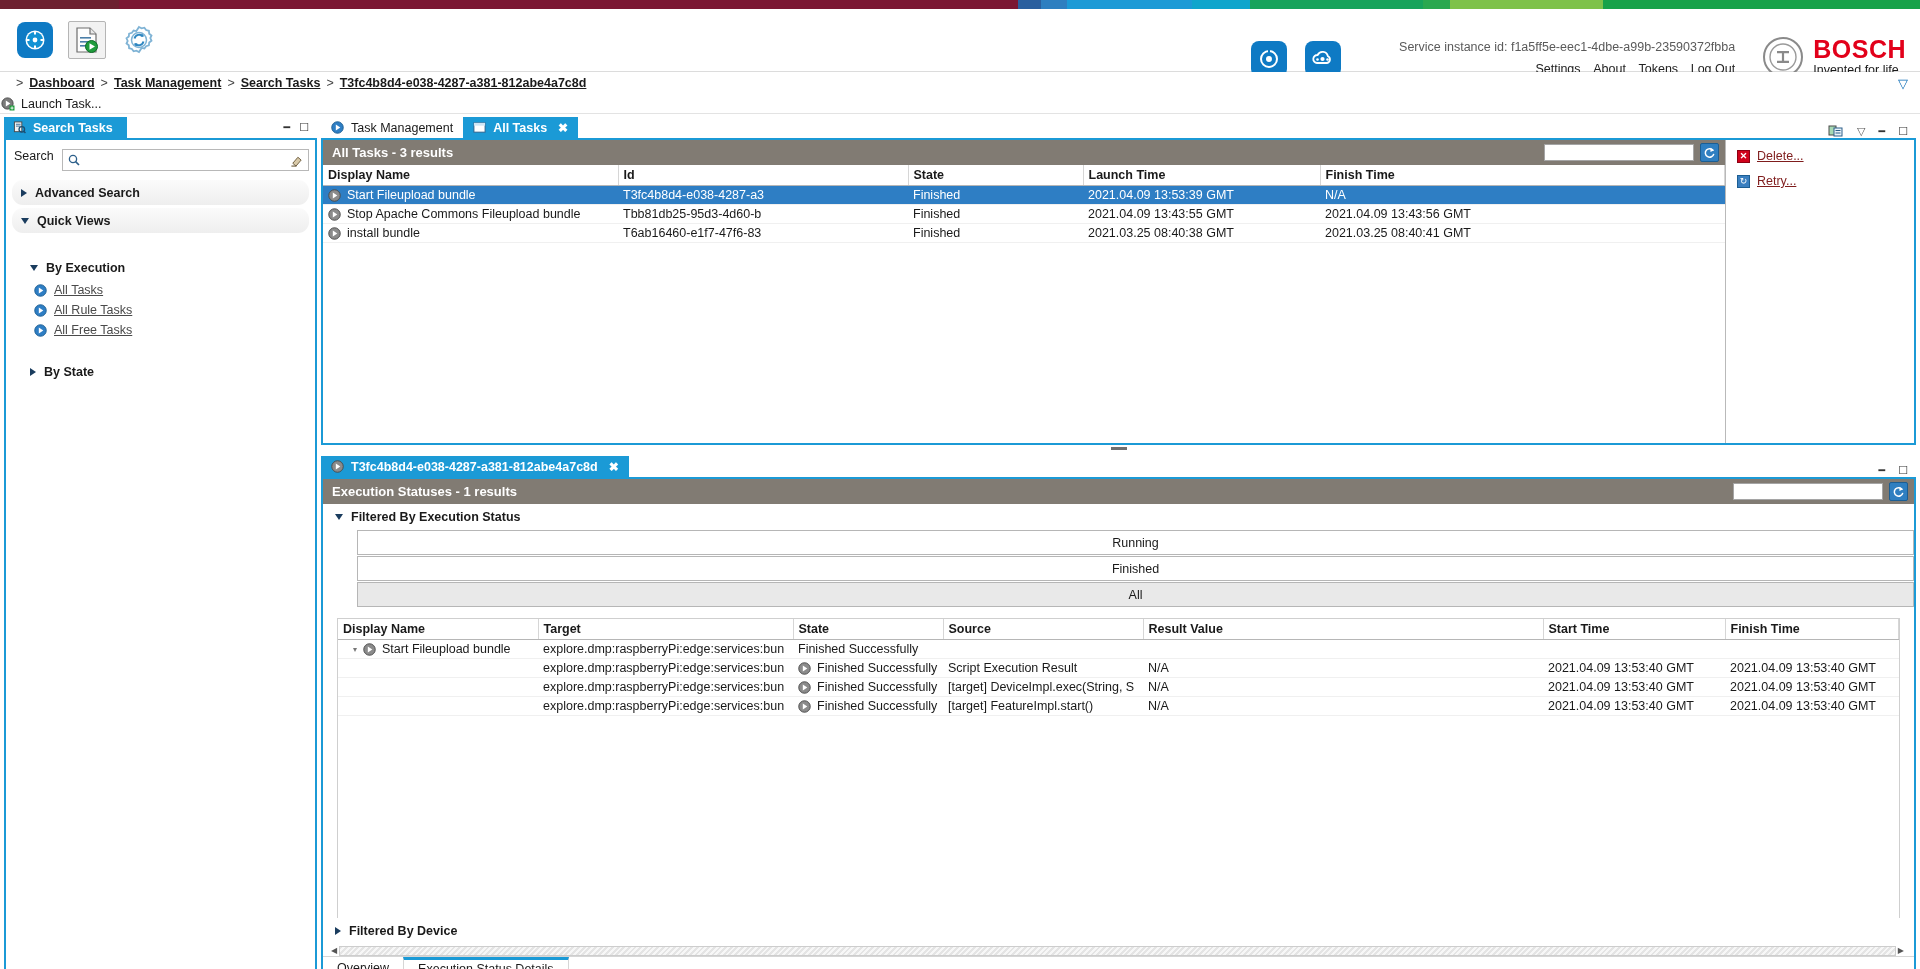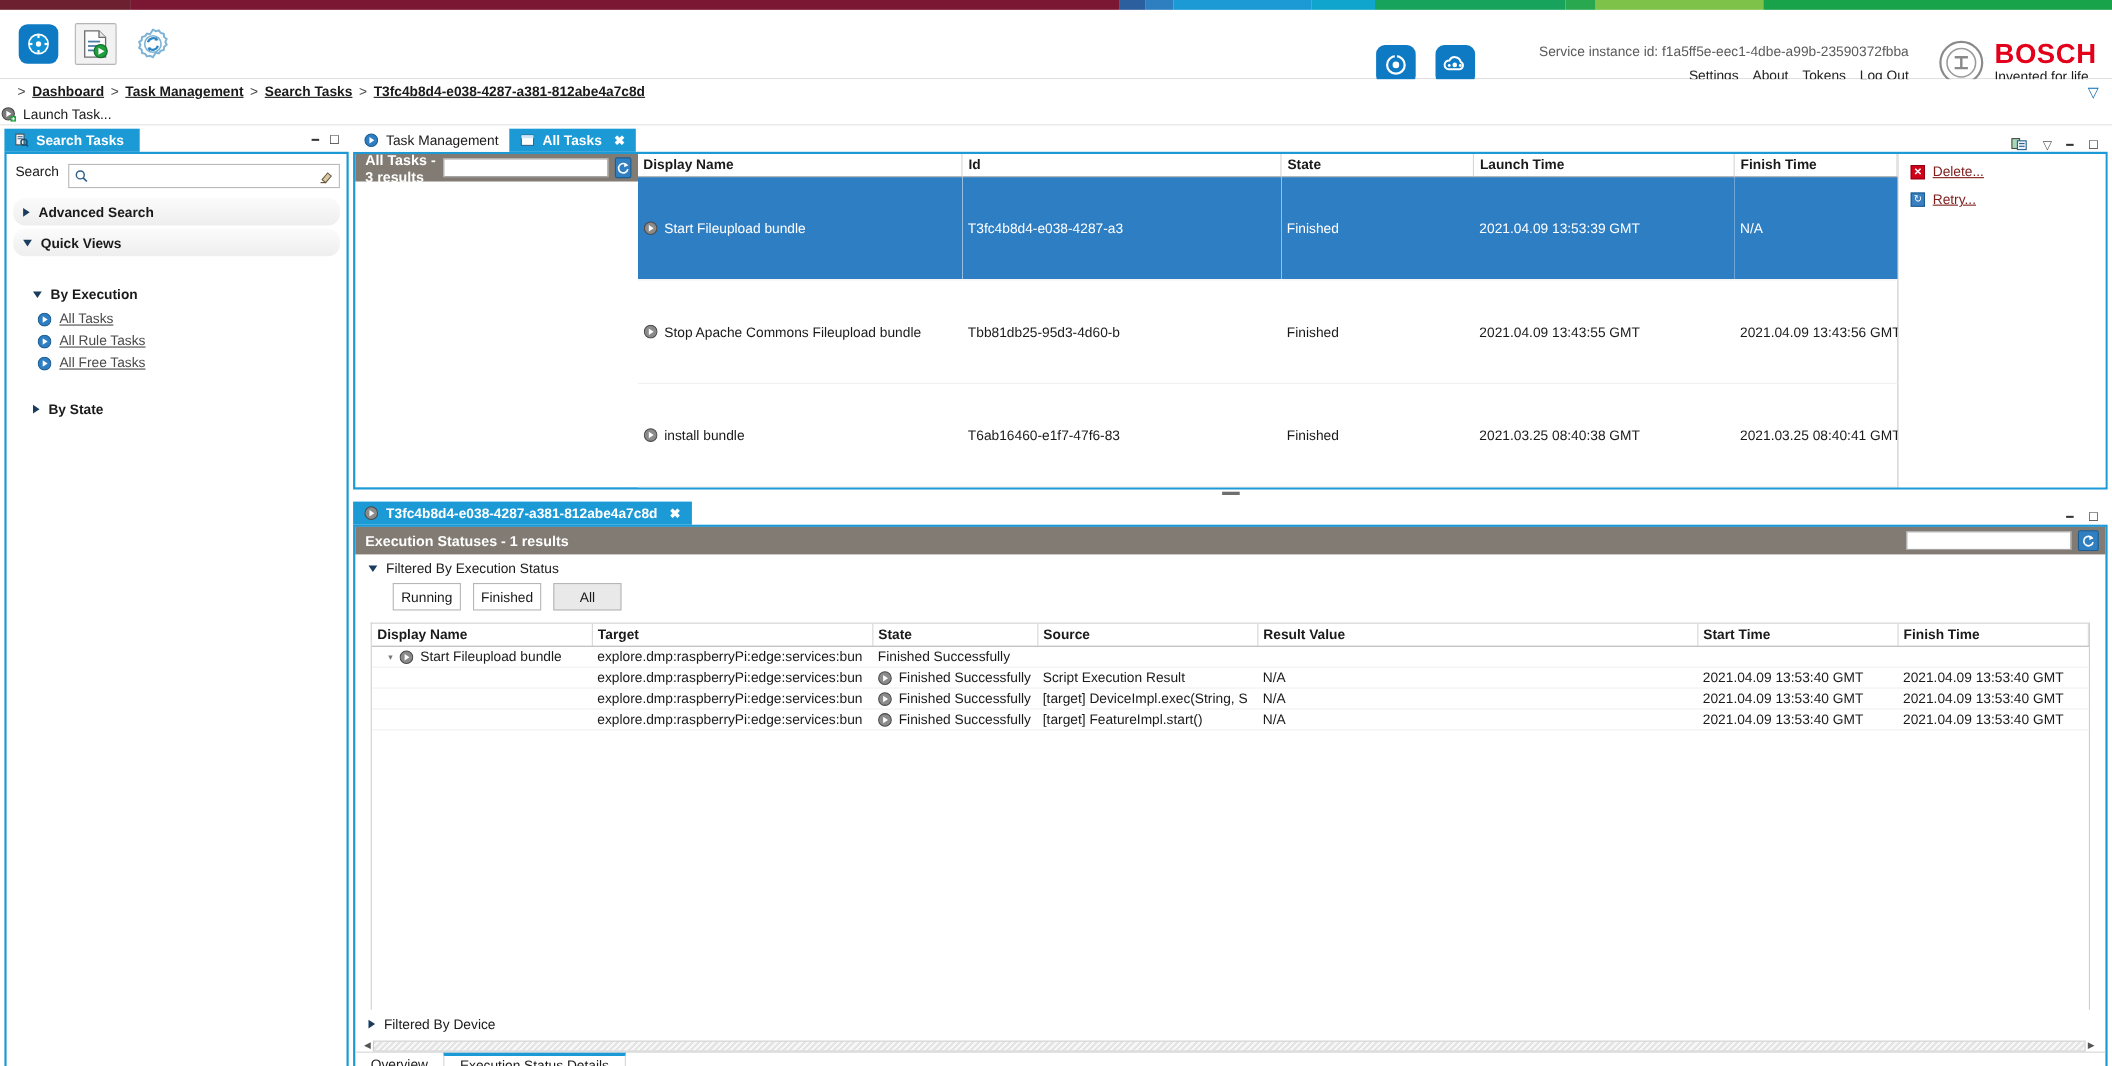--- a/index.html
+++ b/index.html
@@ -162,21 +162,21 @@
     display: flex; align-items: center; gap: 7px;
     font-size: 12.5px; background: #fff; cursor: pointer;
   }
   .ed-tab.active { background: #1b9ad6; color: #fff; font-weight: bold; }
   .ed-ctrl { margin-left: auto; display: flex; align-items: center; gap: 13px; padding-right: 8px; }
 
   .ed-body {
     flex: 1; border: 2px solid #1b9ad6; border-top-width: 2px;
     display: flex; min-height: 0; background: #fff;
   }
-  .tbl-wrap { flex: 1; display: flex; flex-direction: row; min-width: 0; border-right: 1px solid #b9b9b9; }
+  .tbl-wrap { flex: 1; display: flex; flex-direction: column; min-width: 0; border-right: 1px solid #b9b9b9; }
   .tbl-title {
     height: 25px; background: #817b73; color: #fff;
     display: flex; align-items: center; padding: 0 6px 0 9px;
     font-weight: bold; font-size: 13px;
   }
   .tbl-title .spacer { flex: 1; }
   .mini-search {
     width: 150px; height: 17px; background: #fff;
     border: 1px solid #a5a5a5; display: flex; align-items: center;
     padding: 0 3px; gap: 4px;
@@ -221,23 +221,23 @@
   .splitgrip div { width: 16px; height: 3px; background: #6f6f6f; }
 
   
   .editor-bot { flex: 1; display: flex; flex-direction: column; min-height: 0; }
   .eb-body {
     flex: 1; border: 2px solid #1b9ad6;
     display: flex; flex-direction: column; min-height: 0; background: #fff;
   }
   .filter-hdr {
     display: flex; align-items: center; gap: 8px;
-    padding: 6px 0 5px 12px; font-weight: normal; font-size: 12.5px; cursor: pointer;
-  }
-  .filter-btns { display: flex; gap: 11px; padding: 1px 0 11px 34px; }
+    padding: 6px 0 5px 12px; font-weight: bold; font-size: 12.5px; cursor: pointer;
+  }
+  .filter-btns { display: flex; gap: 1px; padding: 1px 0 11px 34px; flex-direction: column; }
   .fbtn {
     min-width: 62px; height: 25px; border: 1px solid #b6b6b6; background: #fff;
     display: flex; align-items: center; justify-content: center;
     font-size: 12.5px; cursor: pointer;
   }
   .fbtn.on { background: #e9e9e9; }
   .innertbl { margin: 0 14px; border: 1px solid #cfcfcf; border-bottom: none; flex: 1; overflow: hidden; }
   .hscroll {
     height: 11px; margin: 2px 10px 0 8px; background: #fff;
     display: flex; align-items: center; gap: 2px;

